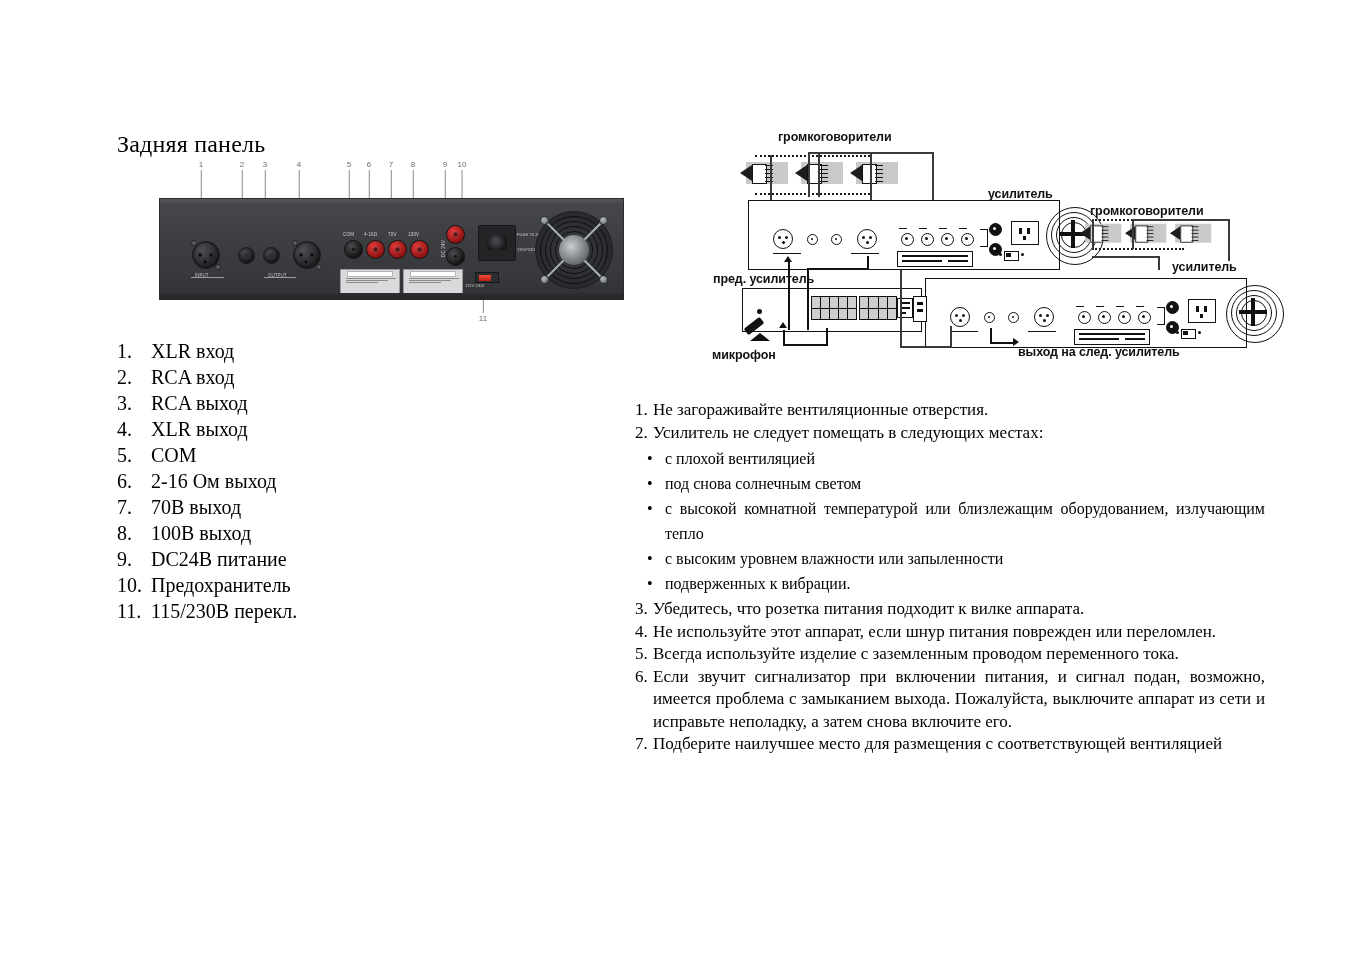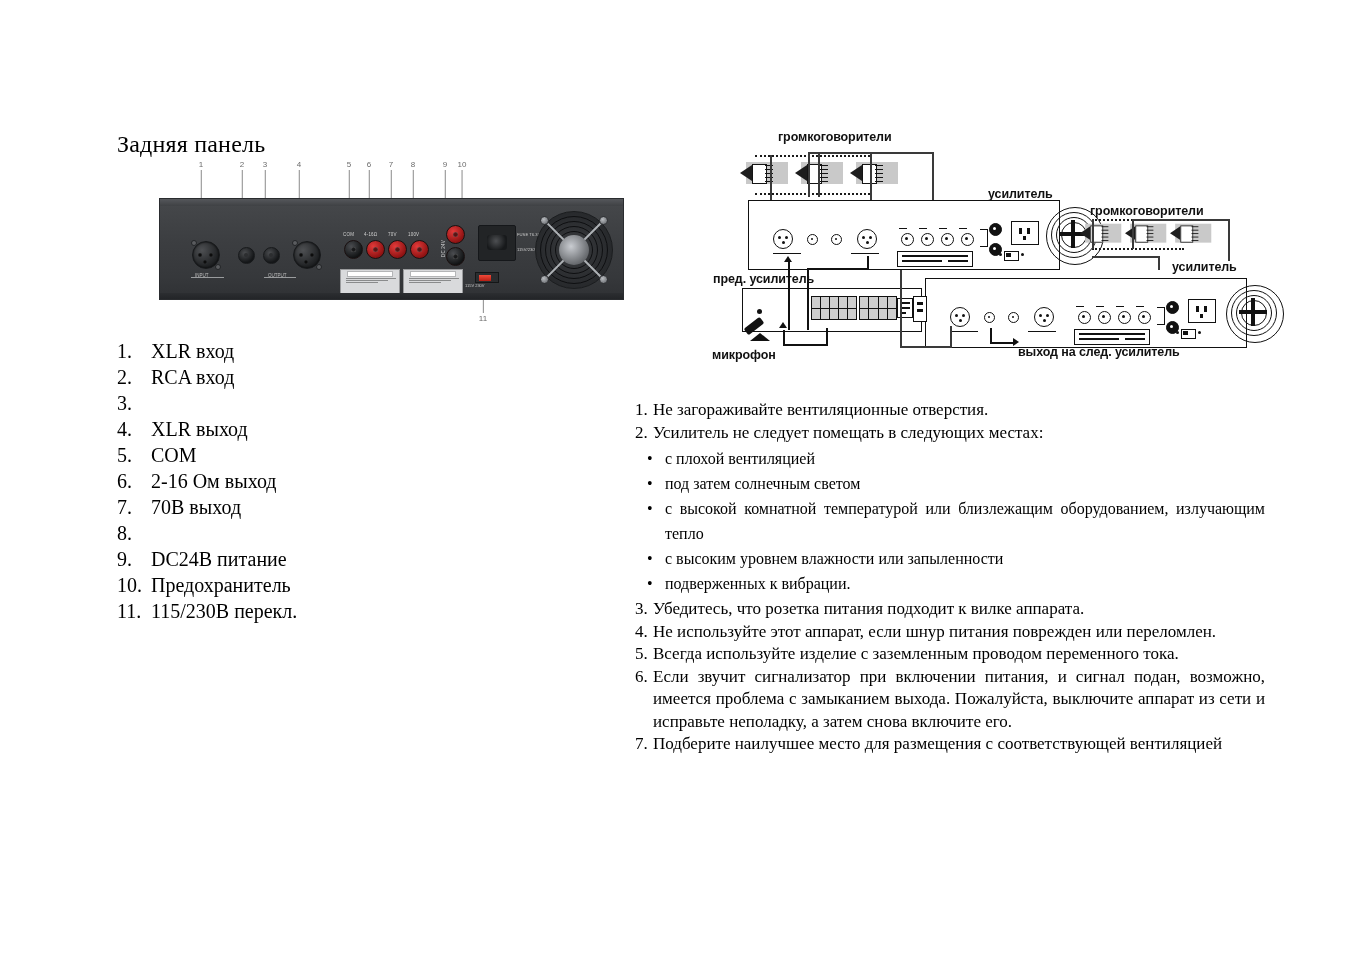--- a/index.html
+++ b/index.html
@@ -300,39 +300,41 @@
     <div class="row">
         <span class="idx">1.</span>
         <span class="txt">XLR вход</span>
       </div>
     <div class="row">
         <span class="idx">2.</span>
         <span class="txt">RCA вход</span>
       </div>
     <div class="row">
         <span class="idx">3.</span>
+        <span class="txt">RCA выход</span>
       </div>
     <div class="row">
         <span class="idx">4.</span>
         <span class="txt">XLR выход</span>
       </div>
     <div class="row">
         <span class="idx">5.</span>
         <span class="txt">COM</span>
       </div>
     <div class="row">
         <span class="idx">6.</span>
         <span class="txt">2-16 Ом выход</span>
       </div>
     <div class="row">
         <span class="idx">7.</span>
         <span class="txt">70В выход</span>
       </div>
     <div class="row">
         <span class="idx">8.</span>
+        <span class="txt">100В выход</span>
       </div>
     <div class="row">
         <span class="idx">9.</span>
         <span class="txt">DC24В питание</span>
       </div>
     <div class="row">
         <span class="idx">10.</span>
         <span class="txt">Предохранитель</span>
       </div>
     <div class="row">
@@ -641,21 +643,21 @@
         <span class="t nojust">Усилитель не следует помещать в следующих местах:</span>
       </div>
 
       <div class="sub">
         <div class="sub-item">
           <span class="b">•</span>
           <span class="t nojust">с плохой вентиляцией</span>
         </div>
         <div class="sub-item">
           <span class="b">•</span>
-          <span class="t nojust">под затем солнечным светом</span>
+          <span class="t nojust">под снова солнечным светом</span>
         </div>
         <div class="sub-item">
           <span class="b">•</span>
           <span class="t">с высокой комнатной температурой или близлежащим оборудованием, излучающим тепло</span>
         </div>
         <div class="sub-item">
           <span class="b">•</span>
           <span class="t nojust">с высоким уровнем влажности или запыленности</span>
         </div>
         <div class="sub-item">

